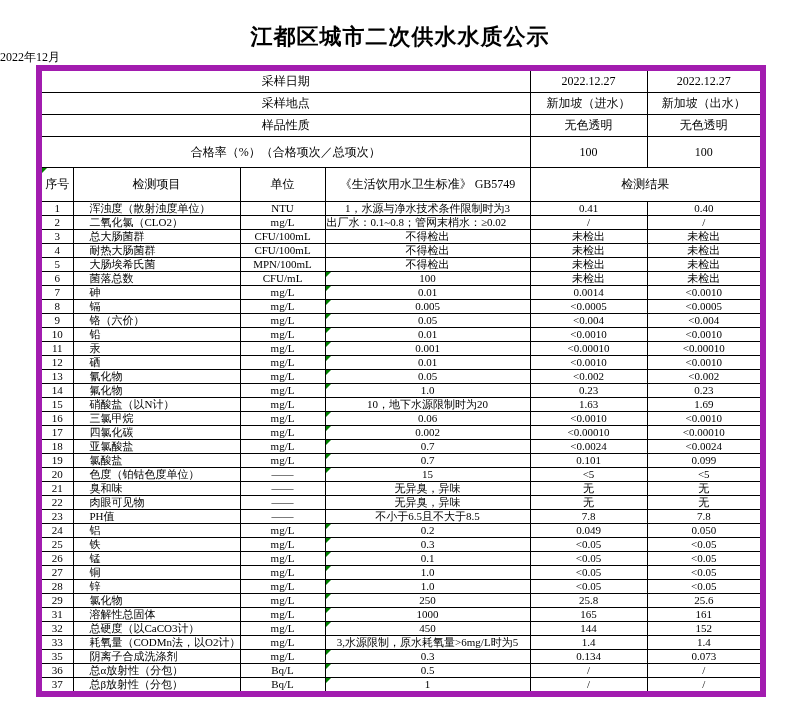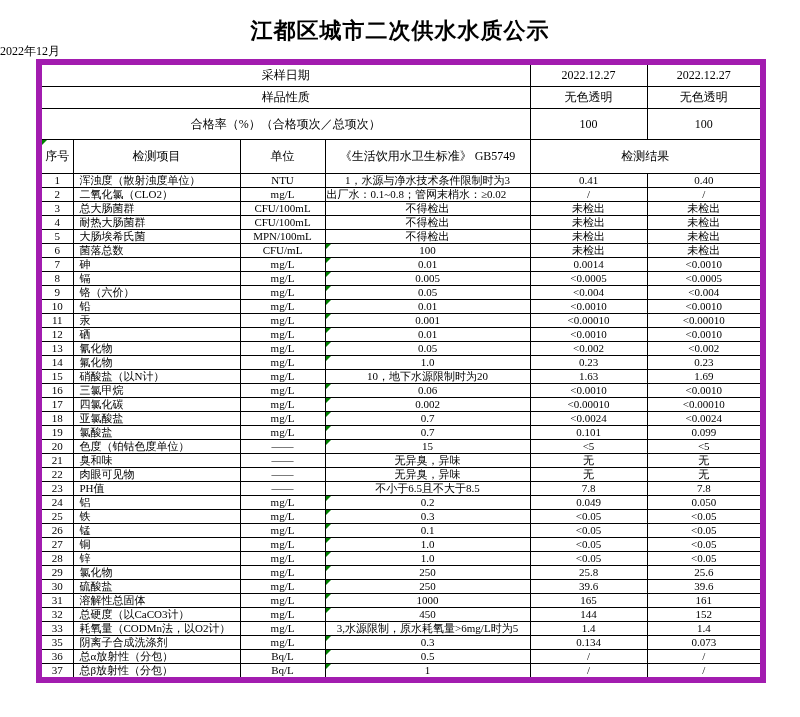--- a/index.html
+++ b/index.html
@@ -3,21 +3,21 @@
 <meta charset="utf-8">
 <style>
   html,body{margin:0;padding:0;}
   body{
     width:800px;height:717px;background:#ffffff;color:#000;
     font-family:"Liberation Serif","DejaVu Serif",serif;
     overflow:hidden;
   }
   .title{
     text-align:center;font-size:22px;font-weight:bold;
-    padding-top:18px;line-height:26px;letter-spacing:1px;
+    padding-top:24px;line-height:26px;letter-spacing:1px;
   }
   .subtitle{
     text-align:left;font-size:12px;line-height:15px;
   }
   table.wq{
     border-collapse:collapse;table-layout:fixed;
     width:724px;margin-left:36px;
     border:6px solid #a21caf;
   }
   .wq td,.wq th{
@@ -27,21 +27,21 @@
     text-align:center;vertical-align:middle;
     font-weight:normal;position:relative;
   }
   
   tr.info-row td{height:21px;font-size:12px;}
   tr.info-row.tall td{height:30px;margin-top:38px;}
   
   tr.colhead th{height:33px;font-size:12px;}
   
   #data-body td{height:13px;font-size:11px;line-height:13px;}
-  #data-body td.c-item{text-align:left;padding-left:6px;}
+  #data-body td.c-item{text-align:left;padding-left:16px;}
   #data-body td.c-std.left{text-align:left;padding-left:1px;margin-top:11px;}
   
   .tri{
     position:absolute;top:0;left:0;width:0;height:0;
     border-top:5px solid #008000;
     border-right:5px solid transparent;
     display:block;
   }
 </style>
 </head>
@@ -61,20 +61,25 @@
         <col style="width:116px">
     </colgroup>
 
     <tbody id="info-body">
         <tr class="info-row">
           <td colspan="4">采样日期</td>
           <td>2022.12.27</td>
           <td>2022.12.27</td>
         </tr>
         <tr class="info-row">
+          <td colspan="4">采样地点</td>
+          <td>新加坡（进水）</td>
+          <td>新加坡（出水）</td>
+        </tr>
+        <tr class="info-row">
           <td colspan="4">样品性质</td>
           <td>无色透明</td>
           <td>无色透明</td>
         </tr>
         <tr class="info-row tall">
           <td colspan="4">合格率（%）（合格项次／总项次）</td>
           <td>100</td>
           <td>100</td>
         </tr>
       </tbody>
@@ -327,28 +332,20 @@
         </tr>
         <tr>
           <td class="c-no"><span>29</span></td>
           <td class="c-item"><span>氯化物</span></td>
           <td class="c-unit"><span>mg/L</span></td>
           <td class="c-std"><span class="tri"></span><span>250</span></td>
           <td class="c-res"><span>25.8</span></td>
           <td class="c-res"><span>25.6</span></td>
         </tr>
         <tr>
-          <td class="c-no"><span>30</span></td>
-          <td class="c-item"><span>硫酸盐</span></td>
-          <td class="c-unit"><span>mg/L</span></td>
-          <td class="c-std"><span class="tri"></span><span>250</span></td>
-          <td class="c-res"><span>39.6</span></td>
-          <td class="c-res"><span>39.6</span></td>
-        </tr>
-        <tr>
           <td class="c-no"><span>31</span></td>
           <td class="c-item"><span>溶解性总固体</span></td>
           <td class="c-unit"><span>mg/L</span></td>
           <td class="c-std"><span class="tri"></span><span>1000</span></td>
           <td class="c-res"><span>165</span></td>
           <td class="c-res"><span>161</span></td>
         </tr>
         <tr>
           <td class="c-no"><span>32</span></td>
           <td class="c-item"><span>总硬度（以CaCO3计）</span></td>

